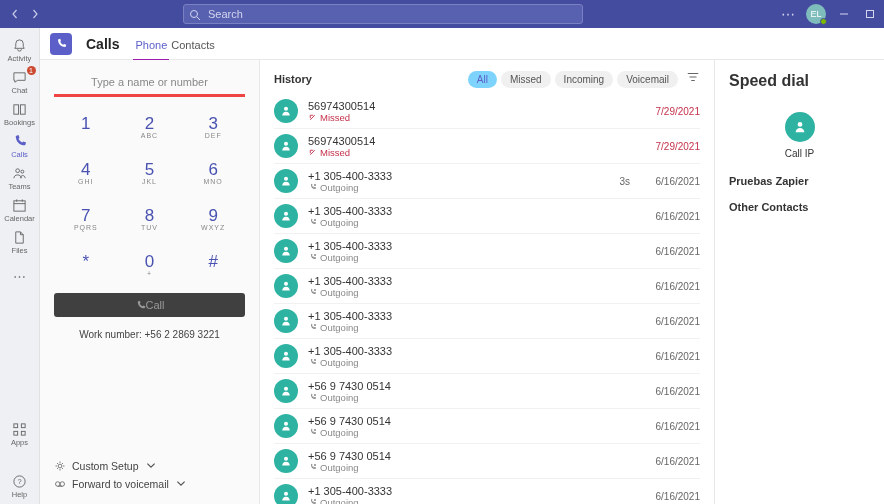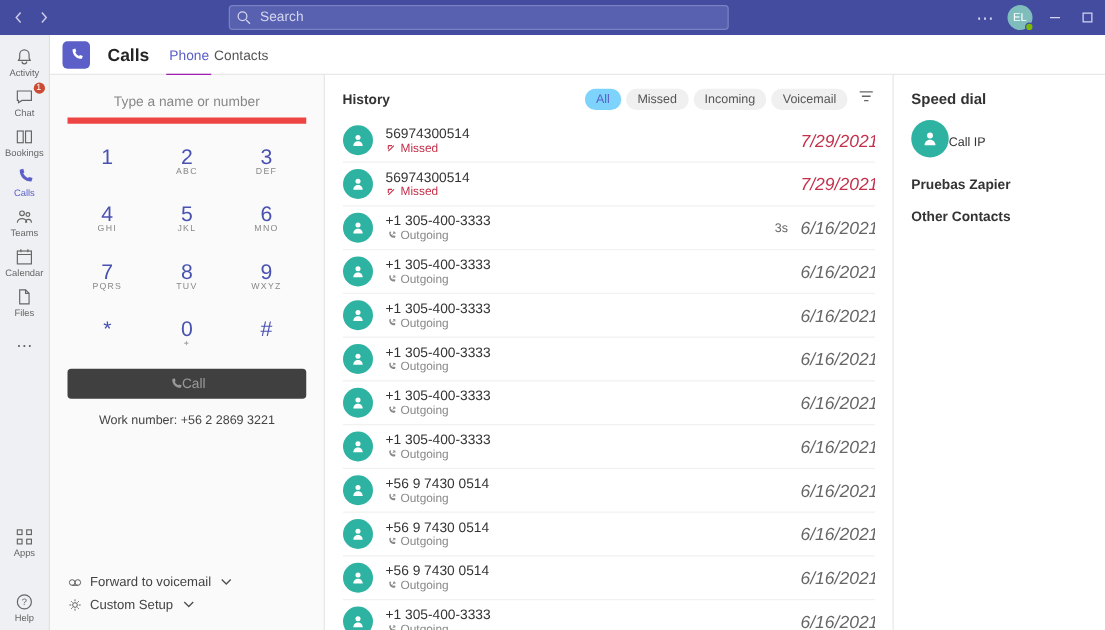--- a/index.html
+++ b/index.html
@@ -37,21 +37,21 @@
   .calls-iconbox { width:22px; height:22px; background:#5b5fc7; border-radius:4px; display:flex; align-items:center; justify-content:center; color:#fff;}
   .calls-title { font-size:14px; font-weight:700; color:#242424;}
   .calls-tab { font-size:11px; color:#555; cursor:pointer; padding:8px 2px; }
   .calls-tab.active { color:#5b5fc7; border-bottom:2px solid #a21caf; }
 
   
   .calls-body { flex:1; display:flex; overflow:hidden; }
 
   
   .dialer { width:220px; border-right:1px solid #e8e8e8; display:flex; flex-direction:column; padding:10px 14px; background:#fafafa;}
-  .dial-input { border:none; border-bottom:5px solid #ef4444; background:transparent; font-size:11px; padding:6px 0; text-align:center; outline:none; color:#333;}
+  .dial-input { border:none; border-bottom:3px solid #ef4444; background:transparent; font-size:11px; padding:6px 0; text-align:center; outline:none; color:#333;}
   .dial-input::placeholder { color:#888; }
   .dial-grid { display:grid; grid-template-columns:repeat(3,1fr); margin-top:10px; row-gap:6px; }
   .dial-key { display:flex; flex-direction:column; align-items:center; justify-content:center; height:40px; cursor:pointer; color:#5b5fc7;}
   .dial-key .num { font-size:17px; font-weight:400; color:#4952b1;}
   .dial-key .sub { font-size:7px; color:#888; letter-spacing:1px; margin-top:-2px; height:8px;}
   .call-btn { margin-top:8px; height:24px; background:#404040; border-radius:3px; display:flex; align-items:center; justify-content:center; gap:0; color:#999; font-size:11px; cursor:not-allowed;}
   .worknum { text-align:center; font-size:10px; color:#444; margin-top:12px;}
   .dialer-footer { margin-top:auto; display:flex; flex-direction:column; gap:6px; padding-bottom:4px;}
   .footer-link { display:flex; align-items:center; gap:6px; font-size:10.5px; color:#444; cursor:pointer;}
   .footer-link svg { width:12px; height:12px; color:#555; }
@@ -68,27 +68,27 @@
   .hist-row { display:flex; align-items:center; padding:5px 0; border-bottom:1px solid #f1f1f1; gap:10px;}
   .avatar { width:24px; height:24px; border-radius:50%; background:#2eb3a2; display:flex; align-items:center; justify-content:center; color:#fff;}
   .avatar svg { width:12px; height:12px;}
   .row-main { flex:1; display:flex; flex-direction:column;}
   .row-num { font-size:11px; color:#333;}
   .row-sub { font-size:9.5px; display:flex; align-items:center; gap:3px;}
   .row-sub.missed { color:#c4314b;}
   .row-sub.out { color:#888;}
   .row-sub svg { width:9px; height:9px;}
   .row-dur { font-size:10px; color:#666; width:40px; text-align:right;}
-  .row-date { font-size:14px; color:#666; width:60px; font-style:italic;}
+  .row-date { font-size:10px; color:#666; width:60px; text-align:right;}
   .row-date.missed { color:#c4314b;}
 
   
   .speed { width:170px; border-left:1px solid #e8e8e8; padding:12px 14px; background:#fff;}
-  .speed-title { font-size:12px; font-weight:700; color:#333; margin-bottom:10px;}
-  .speed-item { display:flex; flex-direction:row; align-items:center; margin-bottom:16px;}
+  .speed-title { font-size:16px; font-weight:700; color:#333; margin-bottom:22px;}
+  .speed-item { display:flex; flex-direction:column; align-items:center; margin-bottom:16px;}
   .speed-av { width:30px; height:30px; border-radius:50%; background:#2eb3a2; display:flex; align-items:center; justify-content:center; color:#fff;}
   .speed-av svg{width:14px;height:14px;}
   .speed-name { font-size:10px; color:#333; margin-top:6px;}
   .section-h { font-size:11px; font-weight:700; color:#333; margin-top:14px;}
 
   
   .hist-list::-webkit-scrollbar{width:6px;} .hist-list::-webkit-scrollbar-thumb{background:#ddd;border-radius:3px;}
 </style>
 </head>
 <body>
@@ -279,35 +279,35 @@
         <div class="call-btn">
           <svg width="11" height="11" viewBox="0 0 16 16">
               <path d="M4 2c0 6 4 10 10 10l1-3-3-1-1 1c-2-1-3-2-4-4l1-1-1-3-3 1z" fill="currentColor"></path>
             </svg>
           <span>Call</span>
         </div>
         <div class="worknum">Work number: +56 2 2869 3221</div>
         <div class="dialer-footer">
           <div class="footer-link">
             <svg viewBox="0 0 16 16">
-                <circle cx="5" cy="8" r="3" stroke="currentColor" fill="none"></circle>
-                <circle cx="11" cy="8" r="3" stroke="currentColor" fill="none"></circle>
-                <line x1="5" y1="11" x2="11" y2="11" stroke="currentColor"></line>
+                <circle cx="8" cy="8" r="2.5" stroke="currentColor" fill="none"></circle>
+                <path d="M8 2v2M8 12v2M2 8h2M12 8h2M4 4l1.4 1.4M10.6 10.6L12 12M12 4l-1.4 1.4M5.4 10.6L4 12" stroke="currentColor"></path>
               </svg>
-            <span>Forward to voicemail</span>
+            <span>Custom Setup</span>
             <svg viewBox="0 0 10 10" width="8" height="8">
                 <path d="M2 3l3 3 3-3" stroke="currentColor" fill="none"></path>
               </svg>
           </div>
           <div class="footer-link">
             <svg viewBox="0 0 16 16">
-                <circle cx="8" cy="8" r="2.5" stroke="currentColor" fill="none"></circle>
-                <path d="M8 2v2M8 12v2M2 8h2M12 8h2M4 4l1.4 1.4M10.6 10.6L12 12M12 4l-1.4 1.4M5.4 10.6L4 12" stroke="currentColor"></path>
+                <circle cx="5" cy="8" r="3" stroke="currentColor" fill="none"></circle>
+                <circle cx="11" cy="8" r="3" stroke="currentColor" fill="none"></circle>
+                <line x1="5" y1="11" x2="11" y2="11" stroke="currentColor"></line>
               </svg>
-            <span>Custom Setup</span>
+            <span>Forward to voicemail</span>
             <svg viewBox="0 0 10 10" width="8" height="8">
                 <path d="M2 3l3 3 3-3" stroke="currentColor" fill="none"></path>
               </svg>
           </div>
         </div>
       </div>
 
       <div class="history">
         <div class="hist-head">
           <span class="hist-title">History</span>

